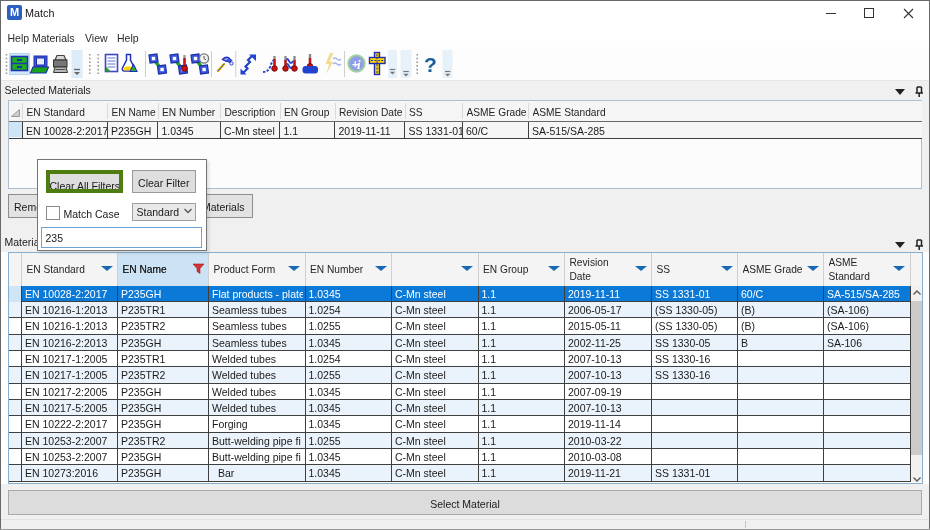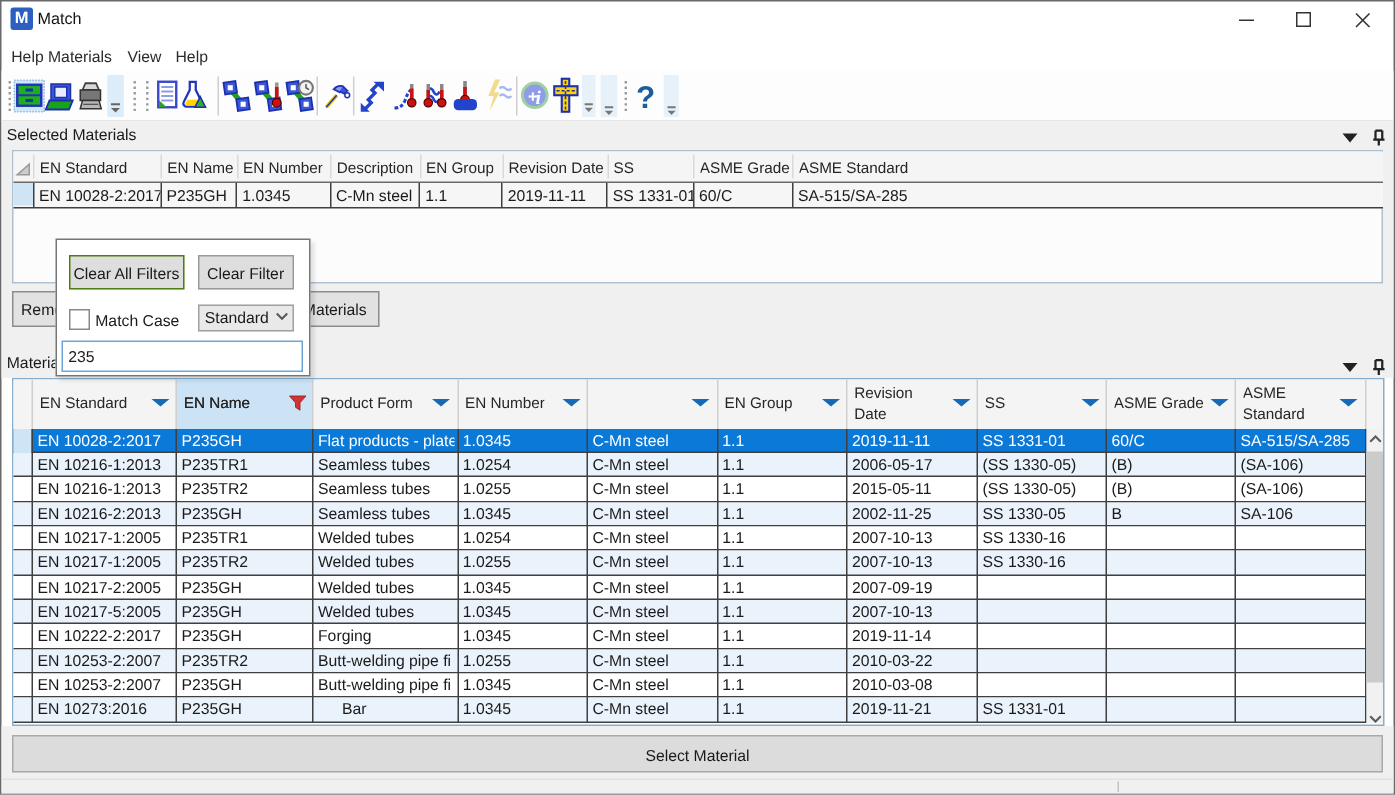--- a/index.html
+++ b/index.html
@@ -361,21 +361,21 @@
 <div class="cell" style="left:21px;top:449.10px;width:94.5px;color:#1a1a1a;padding-left:4px;">EN 10253-2:2007</div>
 <div class="cell" style="left:117px;top:449.10px;width:89.5px;color:#1a1a1a;padding-left:4px;">P235GH</div>
 <div class="cell" style="left:208px;top:449.10px;width:95.0px;color:#1a1a1a;padding-left:4px;">Butt-welding pipe fi</div>
 <div class="cell" style="left:304.5px;top:449.10px;width:85.0px;color:#1a1a1a;padding-left:4px;">1.0345</div>
 <div class="cell" style="left:391px;top:449.10px;width:85.0px;color:#1a1a1a;padding-left:4px;">C-Mn steel</div>
 <div class="cell" style="left:477.5px;top:449.10px;width:85.0px;color:#1a1a1a;padding-left:4px;">1.1</div>
 <div class="cell" style="left:564px;top:449.10px;width:85.5px;color:#1a1a1a;padding-left:4px;">2010-03-08</div>
 <div class="row" style="top:465.43px;background:#eaf2fb;border-bottom:1.2px solid #3f3f3f;"></div>
 <div class="cell" style="left:21px;top:465.43px;width:99px;color:#1a1a1a;padding-left:4px;">EN 10273:2016</div>
 <div class="cell" style="left:117px;top:465.43px;width:89.5px;color:#1a1a1a;padding-left:4px;">P235GH</div>
-<div class="cell" style="left:208px;top:465.43px;width:95.0px;color:#1a1a1a;padding-left:20px;">Bar</div>
+<div class="cell" style="left:208px;top:465.43px;width:95.0px;color:#1a1a1a;padding-left:10px;">Bar</div>
 <div class="cell" style="left:304.5px;top:465.43px;width:85.0px;color:#1a1a1a;padding-left:4px;">1.0345</div>
 <div class="cell" style="left:391px;top:465.43px;width:85.0px;color:#1a1a1a;padding-left:4px;">C-Mn steel</div>
 <div class="cell" style="left:477.5px;top:465.43px;width:85.0px;color:#1a1a1a;padding-left:4px;">1.1</div>
 <div class="cell" style="left:564px;top:465.43px;width:85.5px;color:#1a1a1a;padding-left:4px;">2019-11-21</div>
 <div class="cell" style="left:651px;top:465.43px;width:84.5px;color:#1a1a1a;padding-left:4px;">SS 1331-01</div>
 <div class="vline" style="left:21px;top:285.8px;height:196.2px;background:#3f3f3f;"></div>
 <div class="vline" style="left:117px;top:285.8px;height:196.2px;background:#3f3f3f;"></div>
 <div class="vline" style="left:208px;top:285.8px;height:196.2px;background:#3f3f3f;"></div>
 <div class="vline" style="left:304.5px;top:285.8px;height:196.2px;background:#3f3f3f;"></div>
 <div class="vline" style="left:391px;top:285.8px;height:196.2px;background:#3f3f3f;"></div>
@@ -393,21 +393,21 @@
 <svg class="abs" style="left:910.5px;top:472.5px;" width="12" height="12" viewBox="0 0 12 12">
     <path d="M2.5 4.5 L6 8 L9.5 4.5" fill="none" stroke="#5a5a5a" stroke-width="1.4"></path>
   </svg>
 
 <div class="abs" style="left:1px;top:484px;width:928px;height:45px;background:#f0f0f0;"></div>
 <div class="btn" style="left:8px;top:489.5px;width:914px;height:25.5px;background:#dcdcdc;border:1px solid #a9a9a9;padding-top:7px;">Select Material</div>
 <div class="hline" style="left:1px;top:518.5px;width:928px;background:#e2e2e2;"></div>
 <div class="vline" style="left:745px;top:521px;height:7px;background:#c4c4c4;"></div>
 
 <div class="abs" style="left:36.5px;top:158.5px;width:170.5px;height:92px;background:#fff;border:1px solid #757575;box-shadow:2px 2px 3px rgba(0,0,0,0.12);"></div>
-<div class="btn" style="left:45.5px;top:170px;width:77.5px;height:23px;background:#dedede;border:1px solid #4d7c0f;padding-top:6px;">Clear All Filters</div>
+<div class="btn" style="left:45.5px;top:170px;width:77.5px;height:23px;background:#dedede;border:4px solid #4d7c0f;padding-top:6px;">Clear All Filters</div>
 <div class="btn" style="left:131.5px;top:170px;width:64.5px;height:23px;background:#dedede;border:1px solid #9a9a9a;padding-top:6px;">Clear Filter</div>
 <div class="abs" style="left:46px;top:206px;width:13.5px;height:13.5px;background:#fff;border:1px solid #8a8a8a;"></div>
 <div class="abs t" style="left:63.5px;top:208.5px;color:#1a1a1a;">Match Case</div>
 <div class="abs" style="left:131.5px;top:202.5px;width:64.5px;height:18px;background:#e9e9e9;border:1px solid #a0a0a0;"></div>
 <div class="abs t" style="left:136.5px;top:207px;color:#1a1a1a;">Standard</div>
 <svg class="abs" style="left:183px;top:207px;" width="10" height="8" viewBox="0 0 10 8">
     <path d="M1.5 2 L5 5.5 L8.5 2" fill="none" stroke="#555" stroke-width="1.3"></path>
   </svg>
 <div class="abs" style="left:41px;top:226.5px;width:160.5px;height:21px;background:#fff;border:1px solid #6da4d8;"></div>
 <div class="abs t" style="left:45.5px;top:232.5px;color:#1a1a1a;">235</div>

